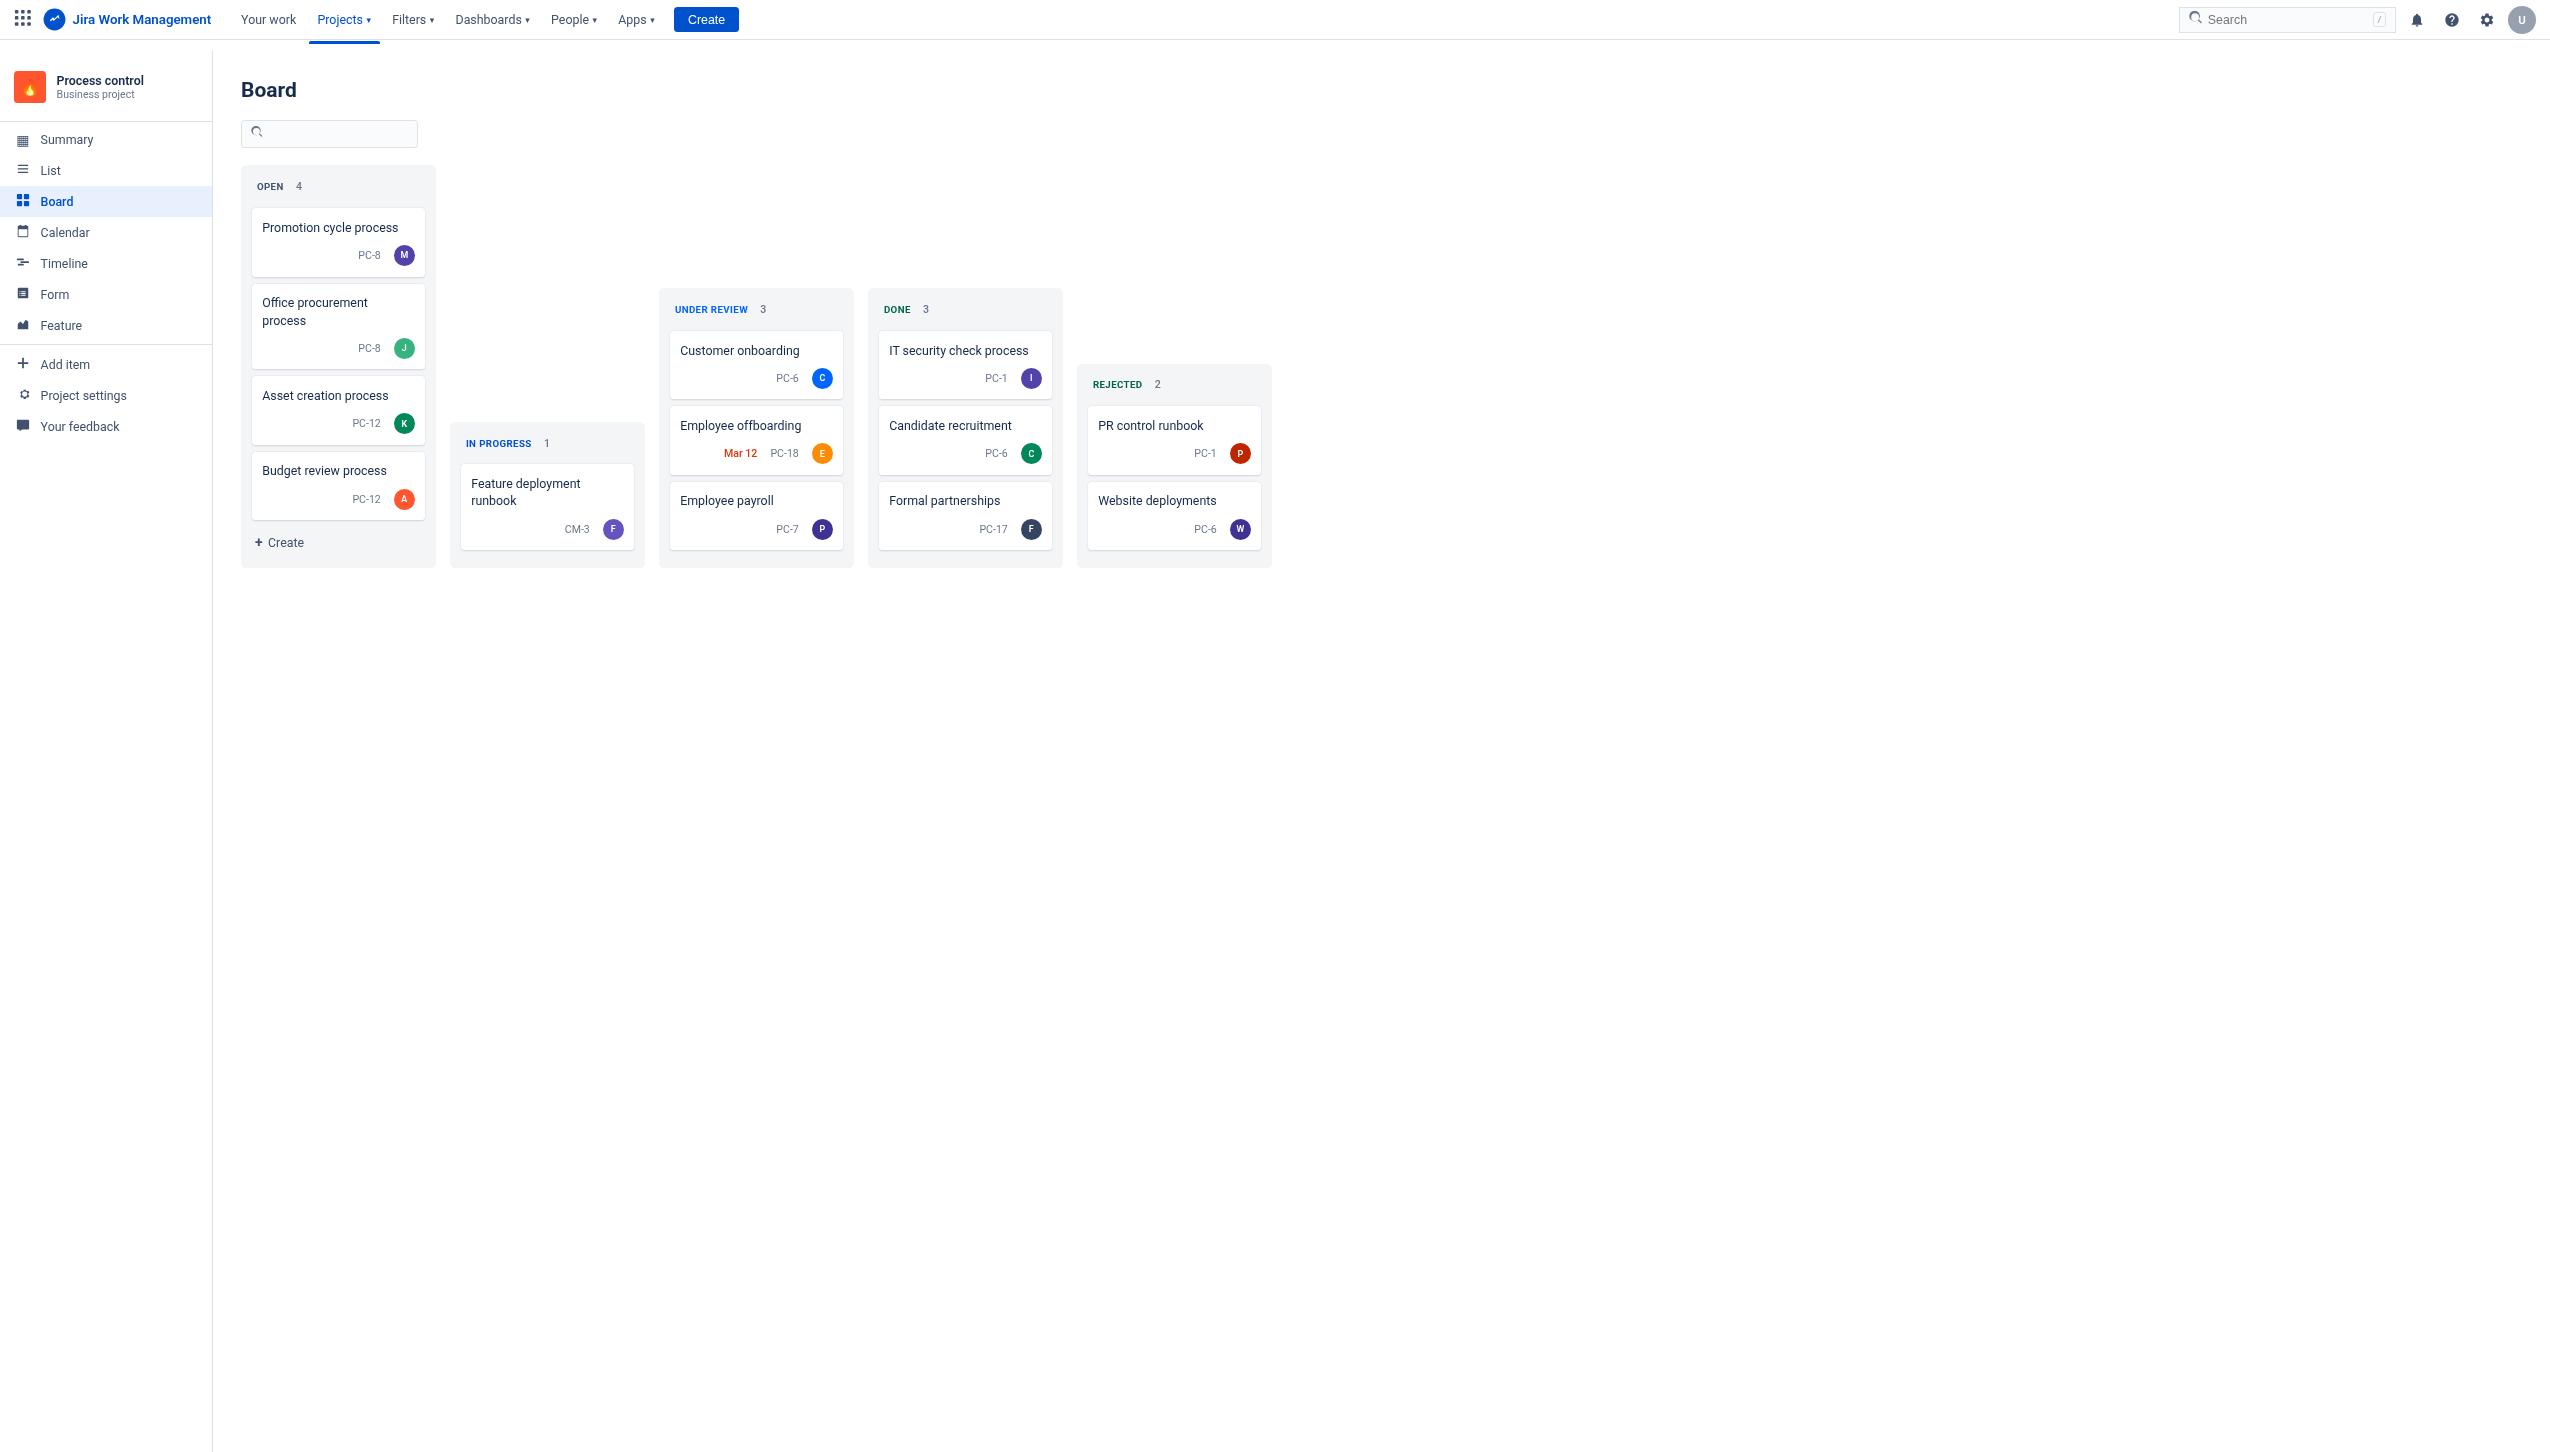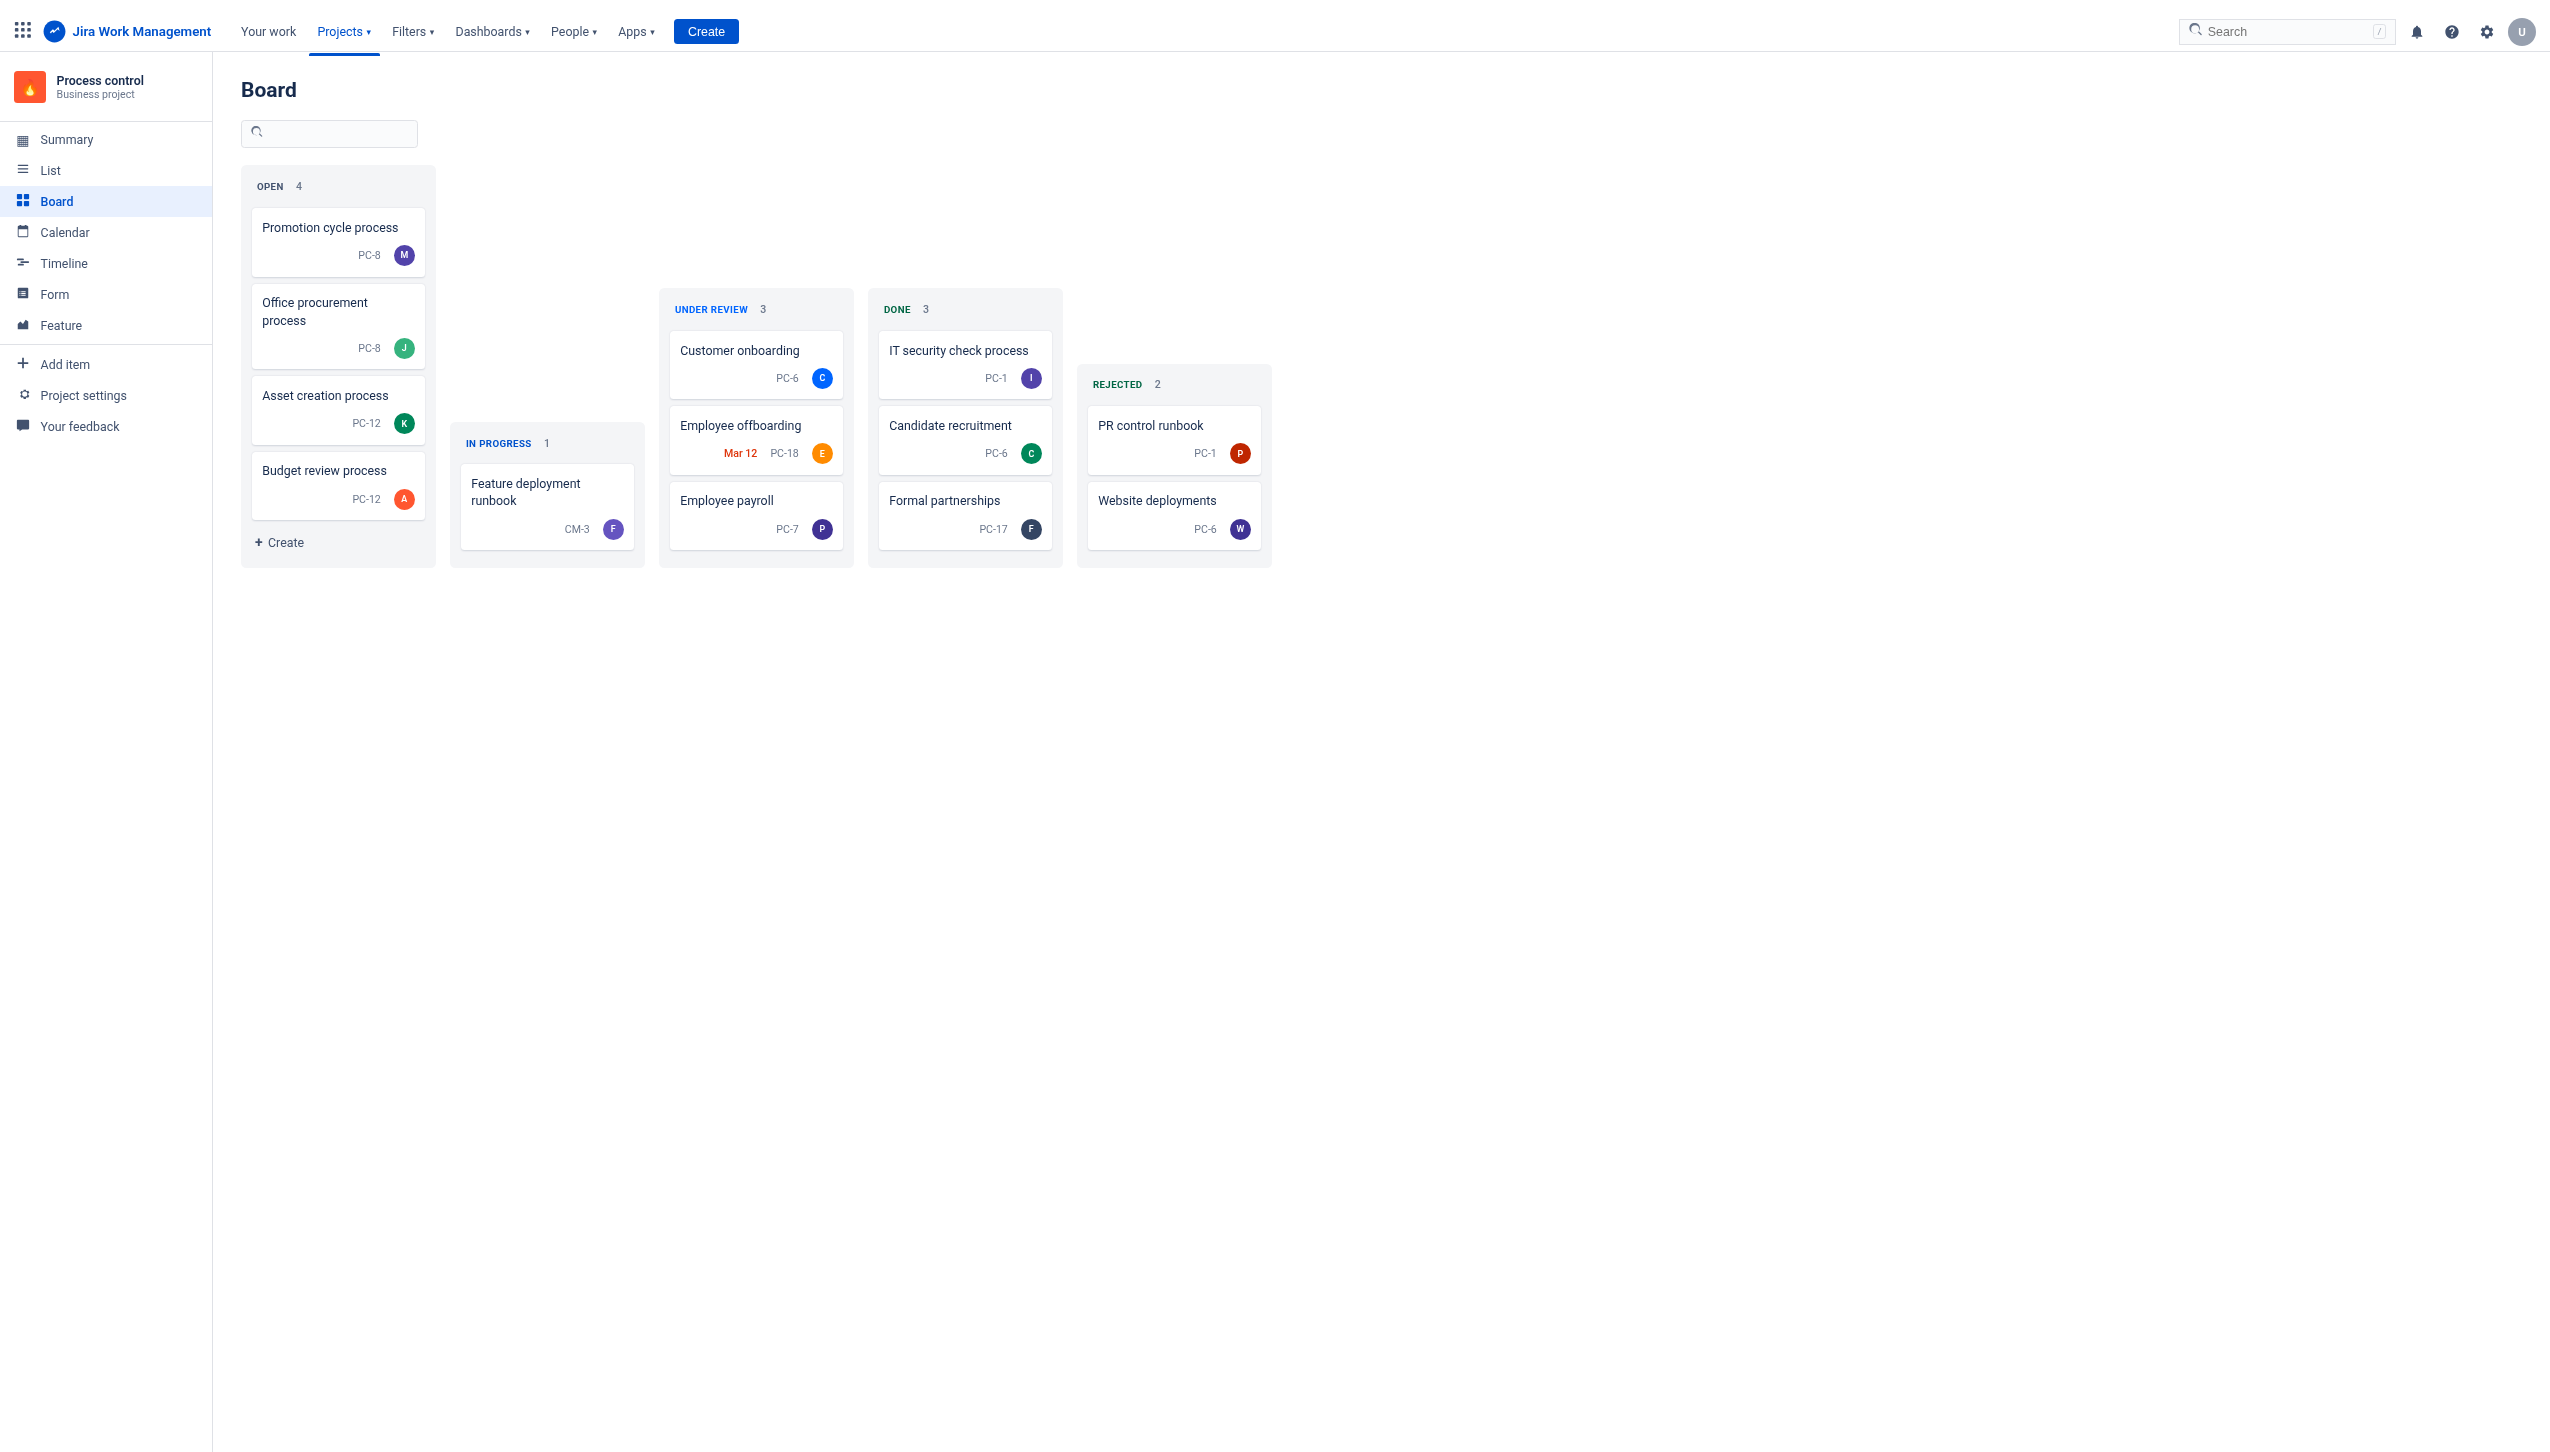--- a/index.html
+++ b/index.html
@@ -2,21 +2,21 @@
 <html style="font-size:14px"><head>
   <meta charset="utf-8">
   <style>
     * { box-sizing: border-box; margin: 0; padding: 0; }
     body { font-family: -apple-system, BlinkMacSystemFont, 'Segoe UI', Roboto, sans-serif; background: #fff; color: #172b4d; font-size: 12.4px; }
 
     
     .topnav {
       display: flex; align-items: center; height: 40px;
       padding: 0 14px; border-bottom: 0.9px solid #dfe1e6;
-      background: #fff; position: fixed; top: 12px; left: 0; right: 0; z-index: 100;
+      background: #fff; position: fixed; top: 0; left: 0; right: 0; z-index: 100;
     }
     .topnav-grid-icon { margin-right: 10.6px; cursor: pointer; color: #42526e; }
     .topnav-logo { display: flex; align-items: center; margin-right: 21px; text-decoration: none; }
     .topnav-logo-icon { width: 25px; height: 25px; margin-right: 5.3px; }
     .topnav-logo-text { font-size: 13.3px; font-weight: 600; color: #0052cc; }
     .topnav-nav { display: flex; align-items: center; gap: 3.5px; flex: 1; }
     .topnav-nav-item {
       padding: 5.3px 8.9px; border-radius: 3.5px; cursor: pointer;
       font-size: 12.4px; color: #42526e; display: flex; align-items: center; gap: 3.5px;
       text-decoration: none; position: relative;

